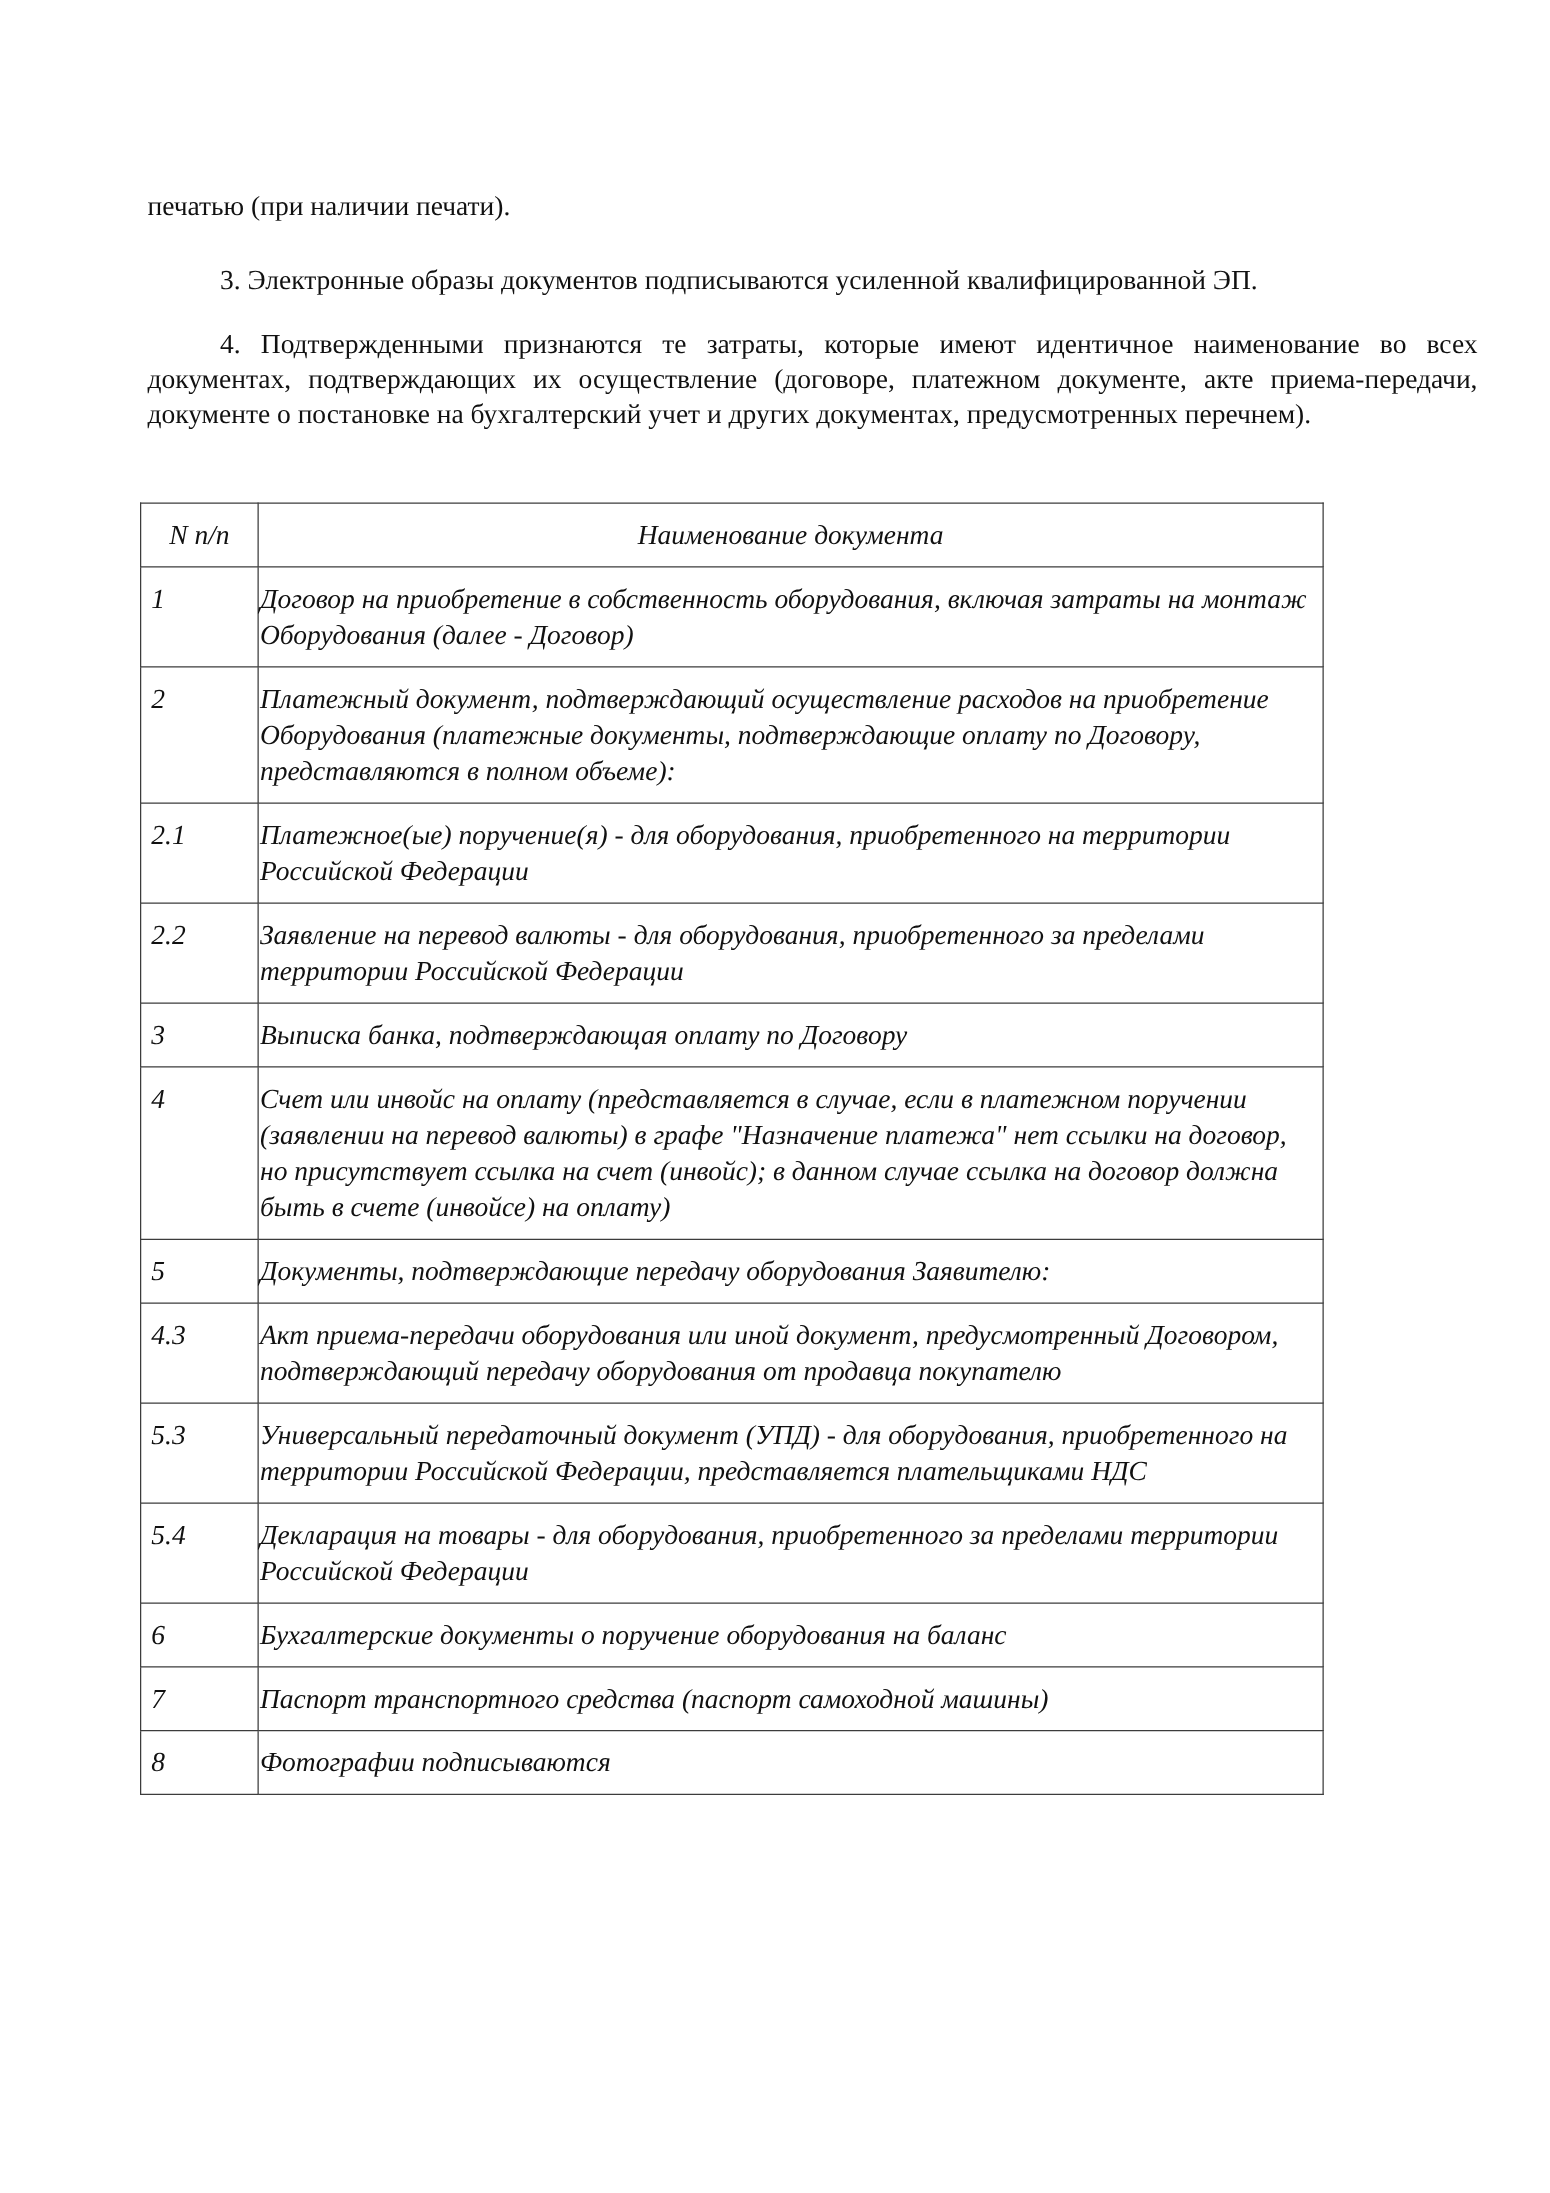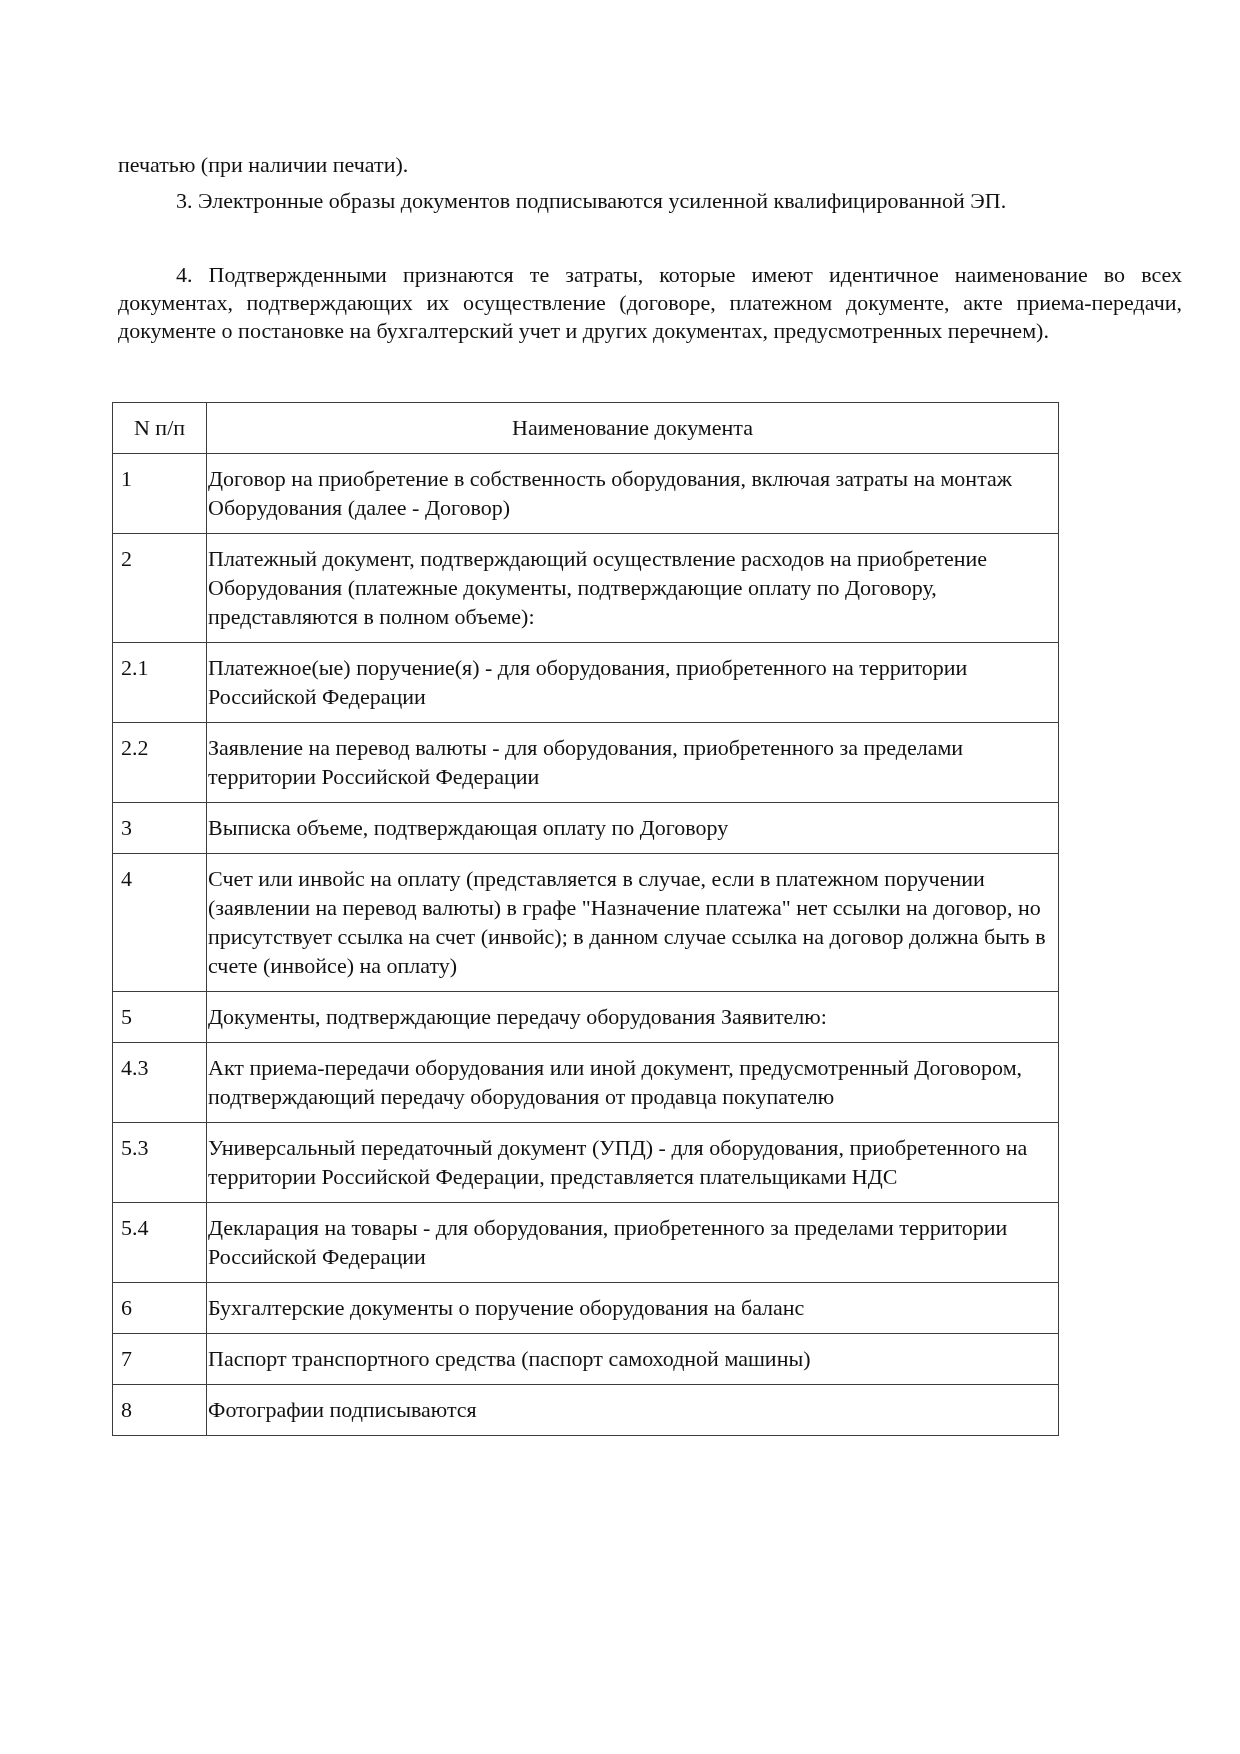--- a/index.html
+++ b/index.html
@@ -25,32 +25,33 @@
     position: absolute;
     left: 118px;
     width: 1064px;
     font-size: 22px;
     line-height: 28px;
     text-align: justify;
     text-align-last: left;
   }
   .para.indent { text-indent: 58px; }
   #p-cont { top: 151px; }
-  #p-3 { top: 187px; }
+  #p-3 { top: 210px; }
   #p-4 { top: 261px; }
 
   .doc-table {
     position: absolute;
     left: 112px;
     top: 402px;
     width: 946px;
     border-collapse: collapse;
     table-layout: fixed;
     font-size: 22px;
     line-height: 29px;
+    font-style: italic;
   }
   .doc-table td, .doc-table th {
     border: 1.5px solid #3c3c3c;
     vertical-align: top;
     padding: 10px 8px 11px 7px;
     font-weight: normal;
     text-align: left;
   }
   .doc-table col.c-num { width: 94px; }
   .doc-table col.c-name { width: 852px; }
@@ -97,21 +98,21 @@
       <tr>
         <td class="num">2.1</td>
         <td class="name">Платежное(ые) поручение(я) - для оборудования, приобретенного на территории Российской Федерации</td>
       </tr>
       <tr>
         <td class="num">2.2</td>
         <td class="name">Заявление на перевод валюты - для оборудования, приобретенного за пределами территории Российской Федерации</td>
       </tr>
       <tr>
         <td class="num">3</td>
-        <td class="name">Выписка объеме, подтверждающая оплату по Договору</td>
+        <td class="name">Выписка банка, подтверждающая оплату по Договору</td>
       </tr>
       <tr>
         <td class="num">4</td>
         <td class="name">Счет или инвойс на оплату (представляется в случае, если в платежном поручении (заявлении на перевод валюты) в графе "Назначение платежа" нет ссылки на договор, но присутствует ссылка на счет (инвойс); в данном случае ссылка на договор должна быть в счете (инвойсе) на оплату)</td>
       </tr>
       <tr>
         <td class="num">5</td>
         <td class="name">Документы, подтверждающие передачу оборудования Заявителю:</td>
       </tr>
       <tr>

